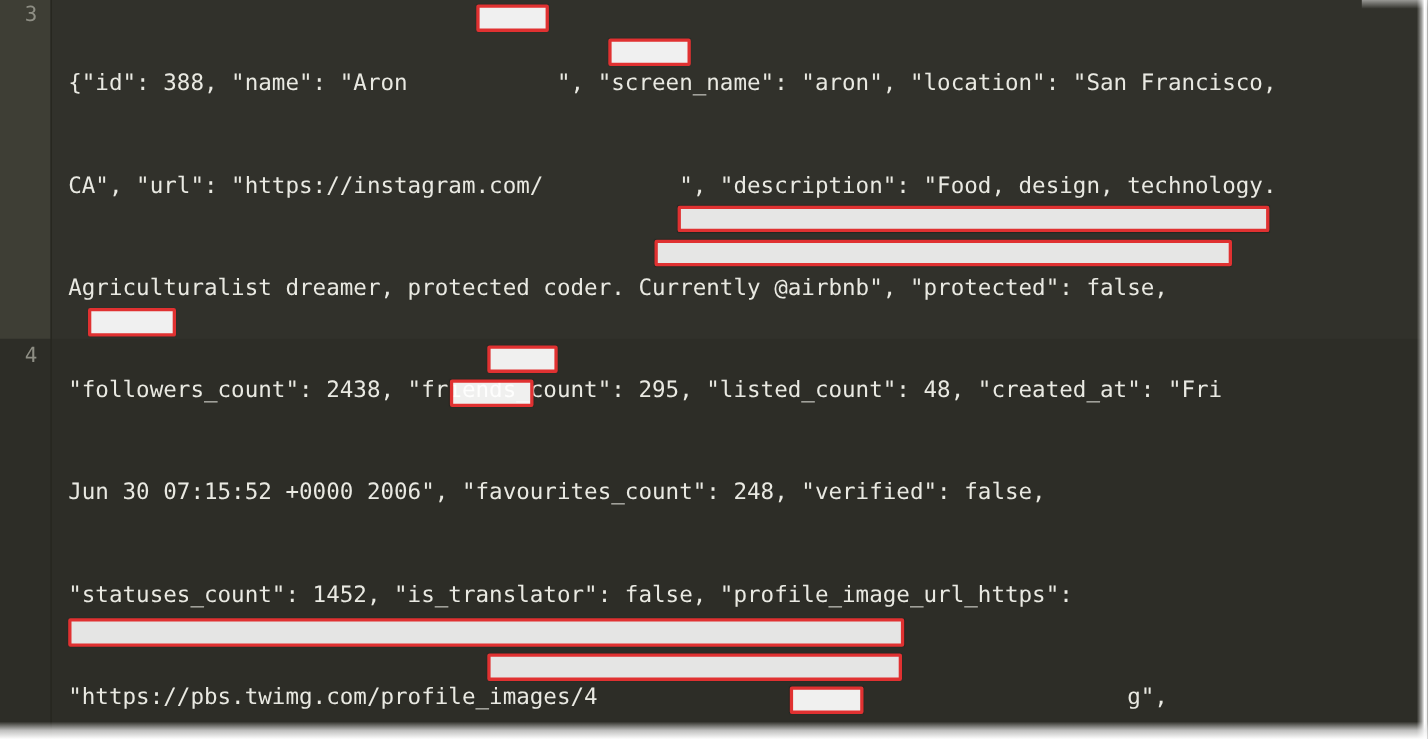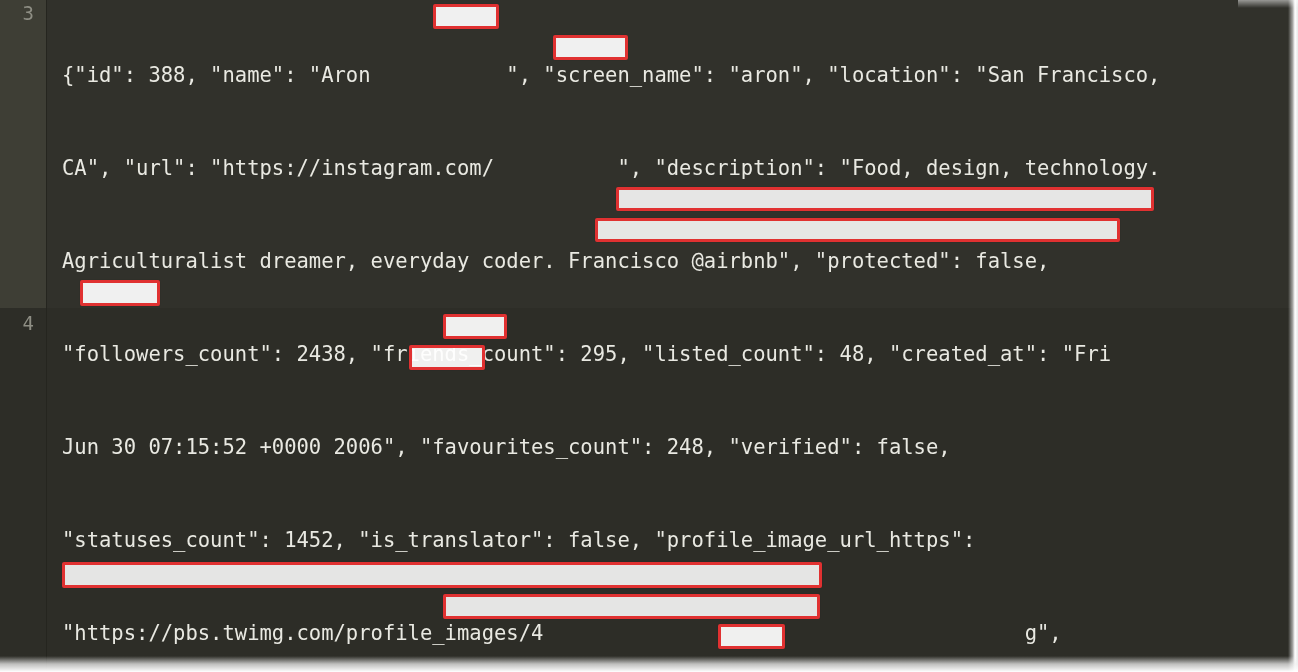--- a/index.html
+++ b/index.html
@@ -110,21 +110,21 @@
   <div id="gutter">
     <div class="gutter-block active" id="gb-3" style="top: 0px; height: 308px;"></div>
     <div class="gutter-num" id="gn-3" style="top: -2px;">3</div>
     <div class="gutter-num" id="gn-4" style="top: 308px;">4</div>
   </div>
   <div id="gutter-divider"></div>
 
   <div id="code" style="top: -2px;">
     <div class="code-line">{"id": 388, "name": "Aron           ", "screen_name": "aron", "location": "San Francisco,</div>
     <div class="code-line">CA", "url": "https://instagram.com/          ", "description": "Food, design, technology.</div>
-    <div class="code-line">Agriculturalist dreamer, everyday coder. Francisco @airbnb", "protected": false,</div>
+    <div class="code-line">Agriculturalist dreamer, protected coder. Currently @airbnb", "protected": false,</div>
     <div class="code-line">"followers_count": 2438, "friends_count": 295, "listed_count": 48, "created_at": "Fri</div>
     <div class="code-line">Jun 30 07:15:52 +0000 2006", "favourites_count": 248, "verified": false,</div>
     <div class="code-line">"statuses_count": 1452, "is_translator": false, "profile_image_url_https":</div>
     <div class="code-line">"https://pbs.twimg.com/profile_images/4                                       g",</div>
     
     
     
     
     
     

